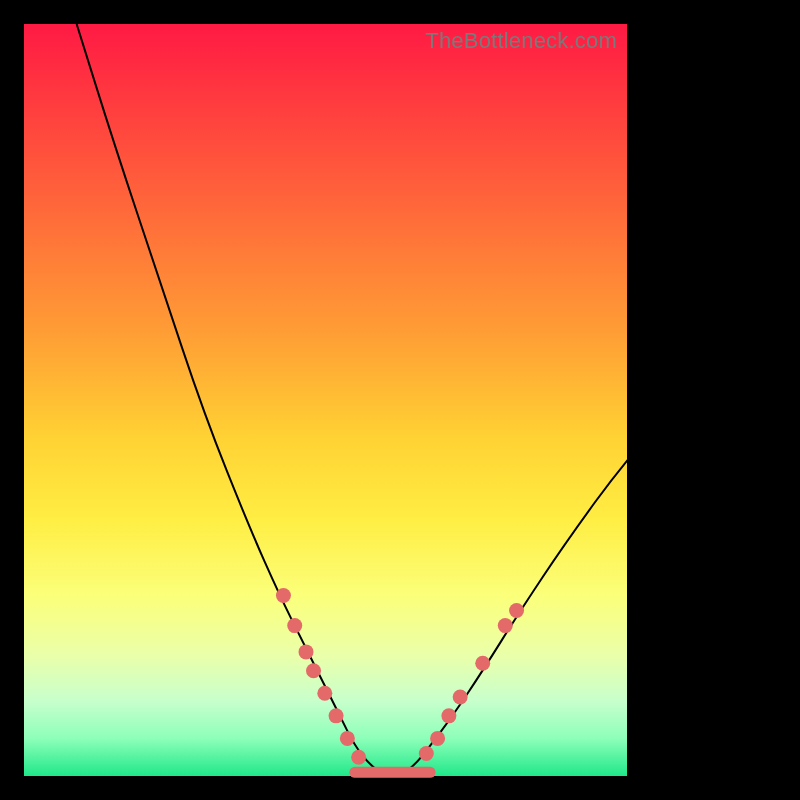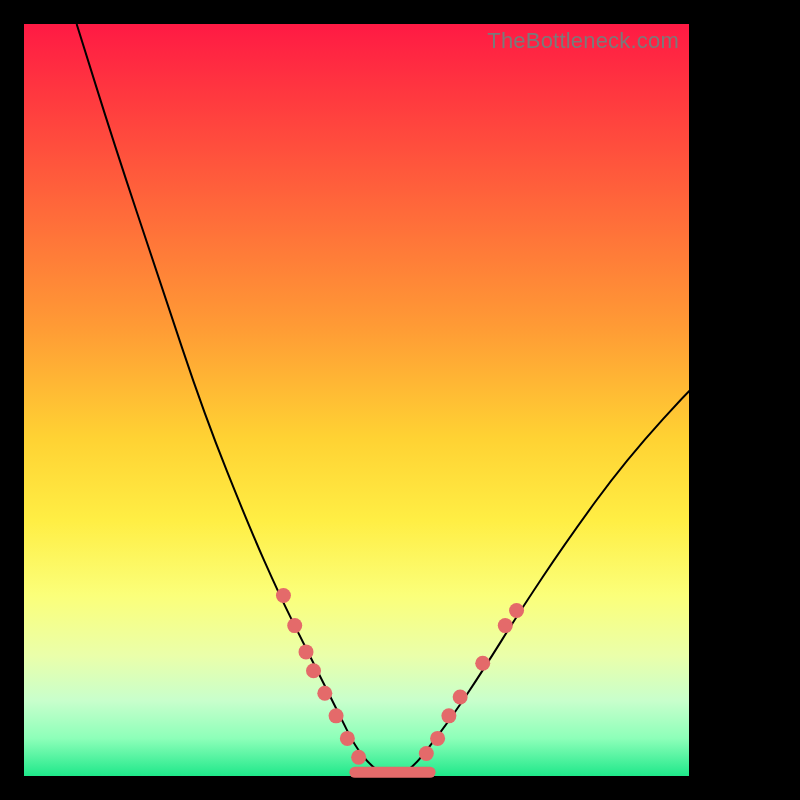--- a/index.html
+++ b/index.html
@@ -8,21 +8,21 @@
     width: 800px;
     height: 800px;
     background: #000;
     overflow: hidden;
     font-family: Arial, Helvetica, sans-serif;
   }
   .frame {
     position: absolute;
     left: 24px;
     top: 24px;
-    width: 665px;
+    width: 603px;
     height: 752px;
     background: linear-gradient(to bottom,
       #ff1a44 0%,
       #ff3a3f 10%,
       #ff6a3a 25%,
       #ff9a35 40%,
       #ffd233 55%,
       #ffee44 66%,
       #fbff7a 76%,
       #eaffaa 84%,

